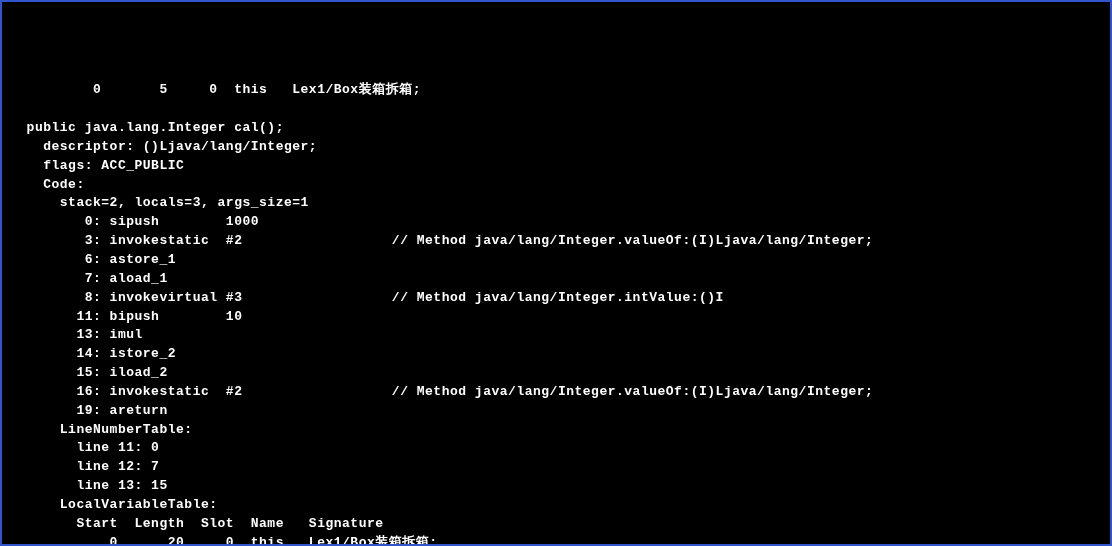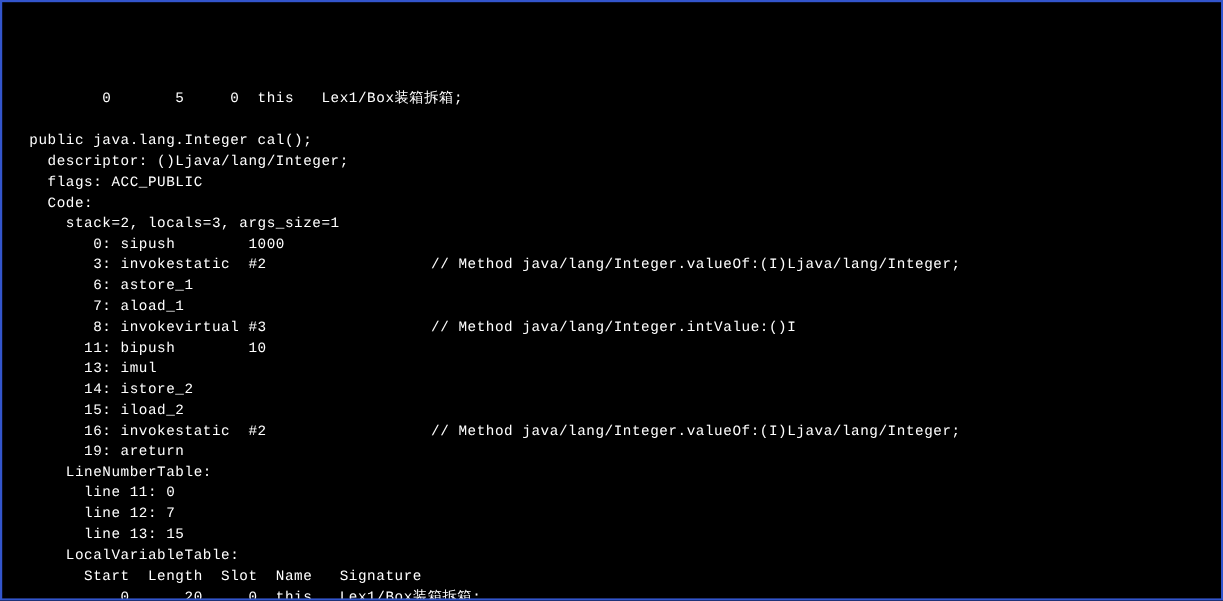--- a/index.html
+++ b/index.html
@@ -16,20 +16,21 @@
       padding: 4px 8px;
       width: 1112px;
       height: 546px;
       overflow: hidden;
       border: 2px solid #3355cc;
       white-space: pre;
       letter-spacing: 0.5px;
     }
     .line {
       white-space: pre;
+      font-weight: bold;
     }
   </style>
 </head>
 <body>
 
 
 
 <div id="terminal-output"><div class="line">          0       5     0  this   Lex1/Box装箱拆箱;</div><div class="line">&nbsp;</div><div class="line">  public java.lang.Integer cal();</div><div class="line">    descriptor: ()Ljava/lang/Integer;</div><div class="line">    flags: ACC_PUBLIC</div><div class="line">    Code:</div><div class="line">      stack=2, locals=3, args_size=1</div><div class="line">         0: sipush        1000</div><div class="line">         3: invokestatic  #2                  // Method java/lang/Integer.valueOf:(I)Ljava/lang/Integer;</div><div class="line">         6: astore_1</div><div class="line">         7: aload_1</div><div class="line">         8: invokevirtual #3                  // Method java/lang/Integer.intValue:()I</div><div class="line">        11: bipush        10</div><div class="line">        13: imul</div><div class="line">        14: istore_2</div><div class="line">        15: iload_2</div><div class="line">        16: invokestatic  #2                  // Method java/lang/Integer.valueOf:(I)Ljava/lang/Integer;</div><div class="line">        19: areturn</div><div class="line">      LineNumberTable:</div><div class="line">        line 11: 0</div><div class="line">        line 12: 7</div><div class="line">        line 13: 15</div><div class="line">      LocalVariableTable:</div><div class="line">        Start  Length  Slot  Name   Signature</div><div class="line">            0      20     0  this   Lex1/Box装箱拆箱;</div></div>
 
 

